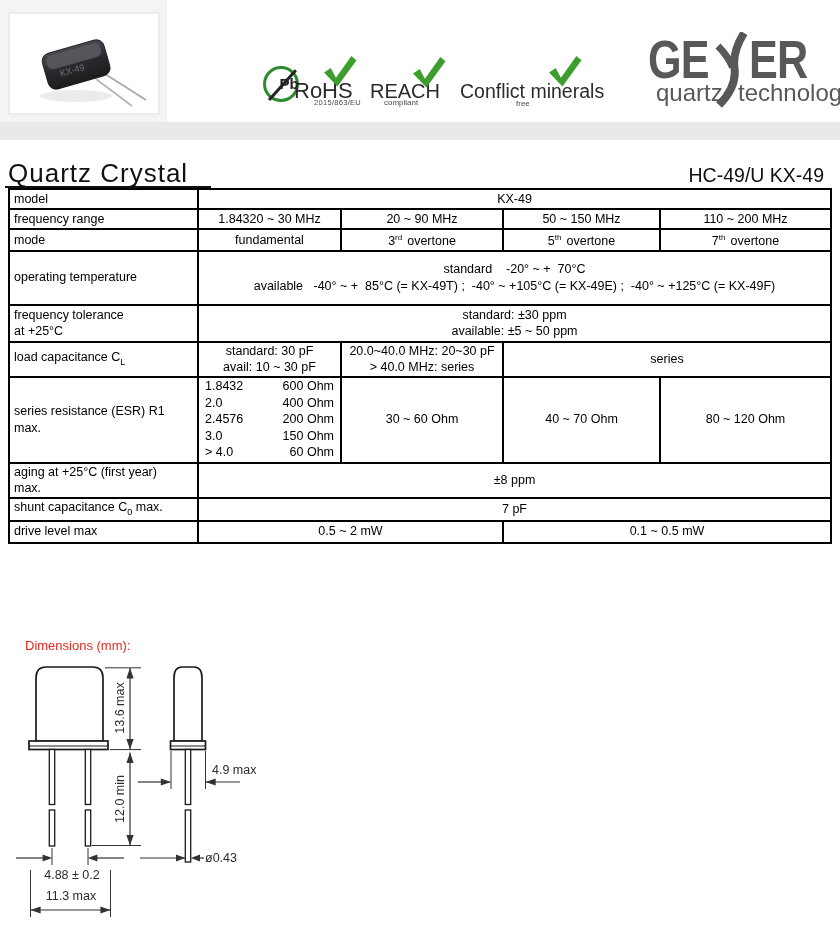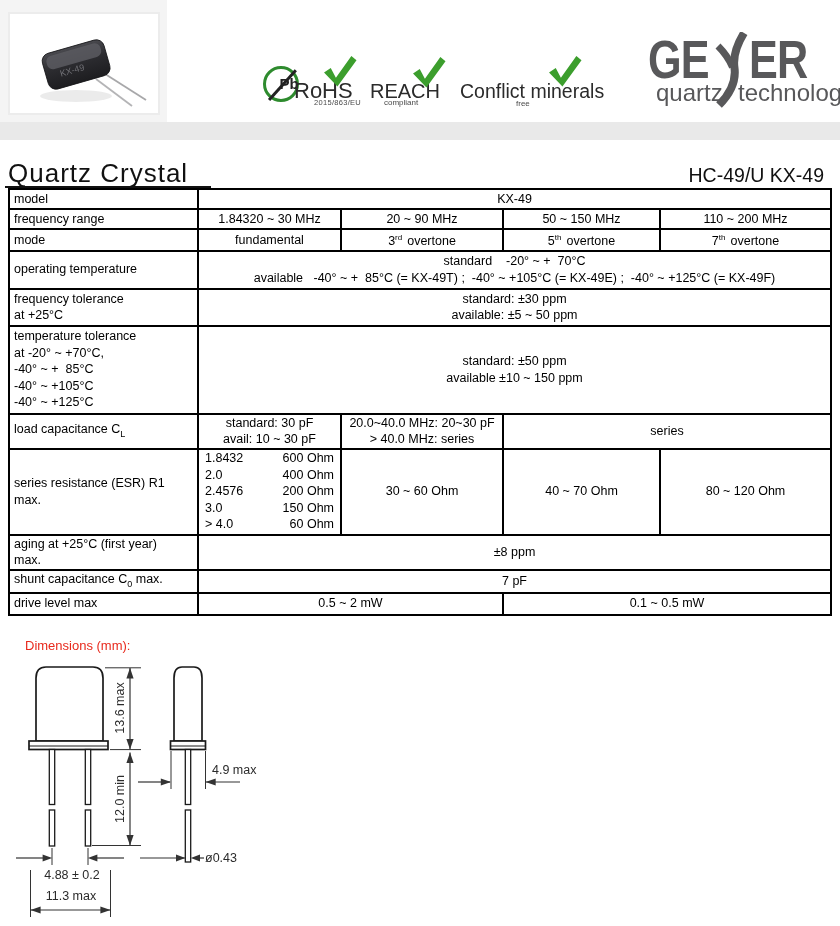--- a/index.html
+++ b/index.html
@@ -42,21 +42,21 @@
   table.spec{position:absolute;left:8px;top:188px;width:822px;border-collapse:collapse;
              table-layout:fixed;font-size:12.5px;line-height:16.5px;color:#000;}
   table.spec td{border:2px solid #000;padding:0 4px;vertical-align:middle;overflow:hidden;}
   td.lbl{text-align:left;padding-left:5px;}
   td.val{text-align:center;}
   .ml{white-space:pre-wrap;}
   td.va-top{vertical-align:top;padding-top:2px;}
   sup{font-size:8px;text-align:right;}  sub{font-size:9px;}
   .mw{margin-left:5px;}
   .esr-row{display:flex;justify-content:space-between;padding:0 2px;}
-  .h20{height:20px;} .h38{height:38px;} .h37{height:37px;} .h88{height:88px;}
+  .h20{height:20px;} .h38{height:54px;} .h37{height:37px;} .h88{height:88px;}
   .h35{height:35px;} .h86{height:86px;} .h21{height:21px;margin-left:12px;} .h22{height:22px;}
 
   
   .dim-heading{position:absolute;left:25px;top:638px;font-size:13px;color:#e8291c;}
   .dims-svg{position:absolute;left:0;top:630px;}
   .dims-svg text{font-family:"Liberation Sans", sans-serif;font-size:12.5px;fill:#2b2b2b;}
 </style>
 </head>
 <body>
 
@@ -158,33 +158,20 @@
     <tr class="h37">
       <td class="lbl">
             <div class="ml">frequency tolerance
 at +25°C</div>
           </td>
       <td class="val" colspan="4">
             <div class="ml">standard: ±30 ppm
 available: ±5 ~ 50 ppm</div>
           </td>
     </tr>
-    <tr class="h88">
-      <td class="lbl va-top">
-            <div class="ml">temperature tolerance
-at -20° ~ +70°C,
--40° ~ +  85°C
--40° ~ +105°C
--40° ~ +125°C</div>
-          </td>
-      <td class="val va-top" colspan="4">
-            <div class="ml">standard: ±50 ppm
-available ±10 ~ 150 ppm</div>
-          </td>
-    </tr>
     <tr class="h35">
       <td class="lbl"><span>load capacitance C</span><sub>L</sub></td>
       <td class="val">
             <div class="ml">standard: 30 pF
 avail: 10 ~ 30 pF</div>
           </td>
       <td class="val">
             <div class="ml">20.0~40.0 MHz: 20~30 pF
 &gt; 40.0 MHz: series</div>
           </td>

